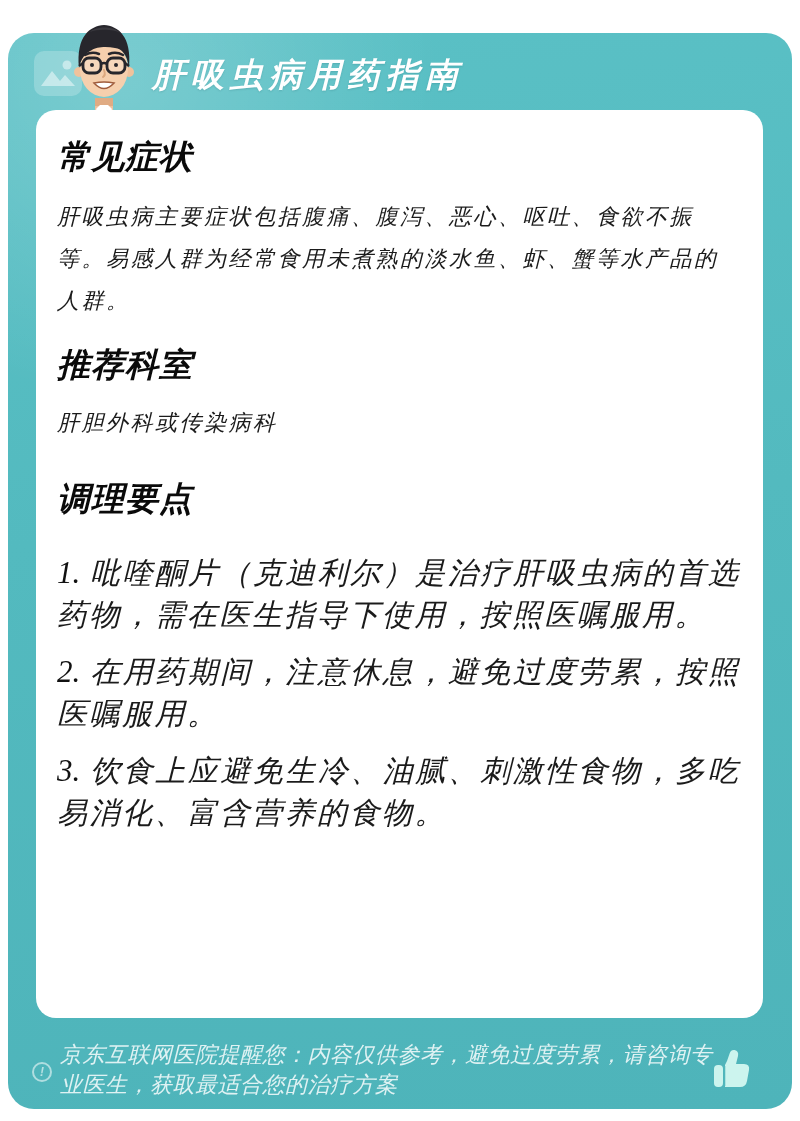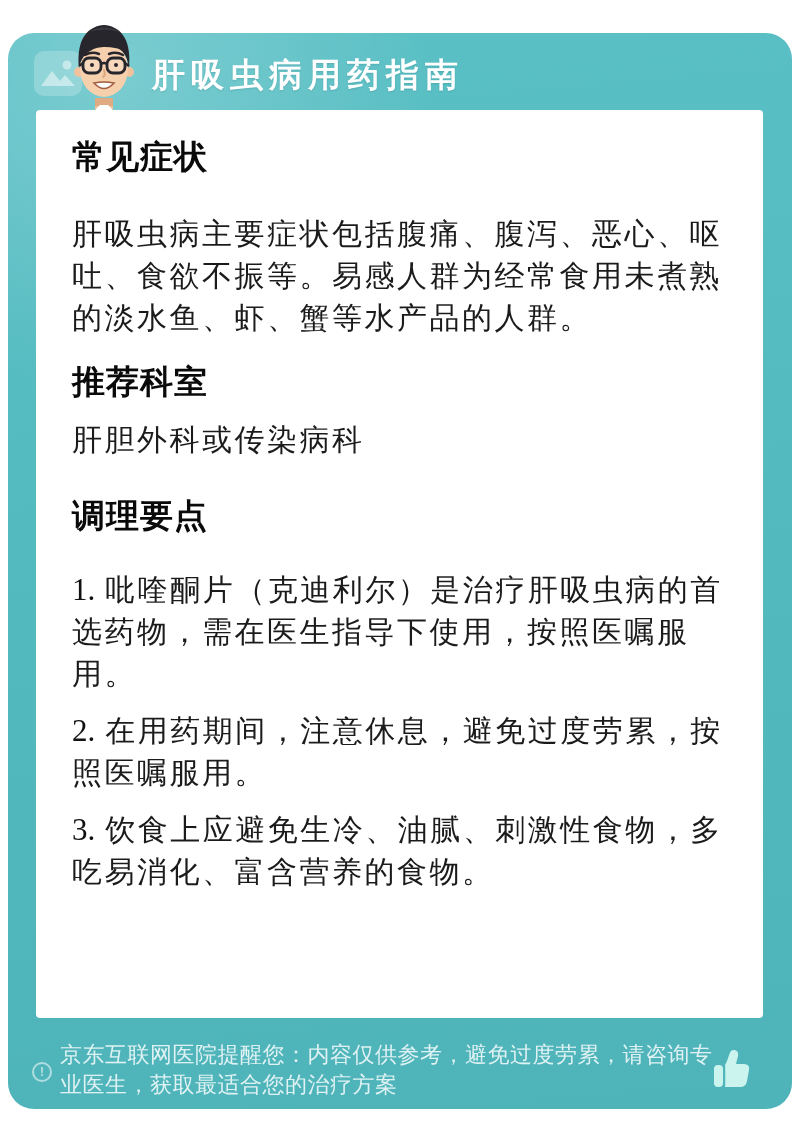--- a/index.html
+++ b/index.html
@@ -8,50 +8,51 @@
     font-family:"Liberation Sans","DejaVu Sans",sans-serif;
     overflow:hidden;
   }
   
   .poster{
     position:absolute;left:8px;top:33px;width:784px;height:1076px;
     border-radius:26px;
     background:
       radial-gradient(circle at 14% 4%, rgba(255,255,255,.20), rgba(255,255,255,0) 26%),
       linear-gradient(175deg,#5ac0c5 0%,#53babf 45%,#4eb4ba 100%);
+    font-style: italic;
   }
   
   .photo-icon{
     position:absolute;left:25px;top:17px;width:50px;height:47px;z-index:0;
   }
   
   .avatar{
     position:absolute;left:44px;top:-27px;width:104px;height:140px;z-index:1;
   }
   
   .title{
     position:absolute;left:144px;top:20px;z-index:2;
     font-size:33px;font-weight:700;letter-spacing:6px;color:#ffffff;
     text-shadow:0 1px 2px rgba(0,60,64,.15);
     white-space:nowrap;
   }
   
   .card{
     position:absolute;left:28px;top:77px;width:727px;height:908px;z-index:2;
-    background:#ffffff;border-radius:4px;
-    padding:26px 36px 0;box-sizing:border-box;
+    background:#ffffff;border-radius:20px;
+    padding:26px 21px 0;box-sizing:border-box;
   }
   .card h2{
     margin:22px 0 0;font-size:33px;line-height:42px;font-weight:700;
     color:#0a0a0a;letter-spacing:1px;
   }
   .card h2.first{margin-top:0;}
   .card h2.care{margin-top:34px;}
   .card p{
-    margin:35px 0 0;font-size:30px;line-height:42px;color:#1b1b1b;
+    margin:18px 0 0;font-size:22px;line-height:42px;color:#1b1b1b;
     letter-spacing:2.5px;
   }
   .card p.dept{margin-top:16px;}
   .list-item{margin:15px 0 0;font-size:30px;line-height:42px;color:#1b1b1b;letter-spacing:2.5px;}
   .list-item.first{margin-top:32px;}
   .num{
     font-family:"Liberation Serif","DejaVu Serif",serif;
     font-size:31px;letter-spacing:0;margin-right:10px;color:#111111;
   }
   

